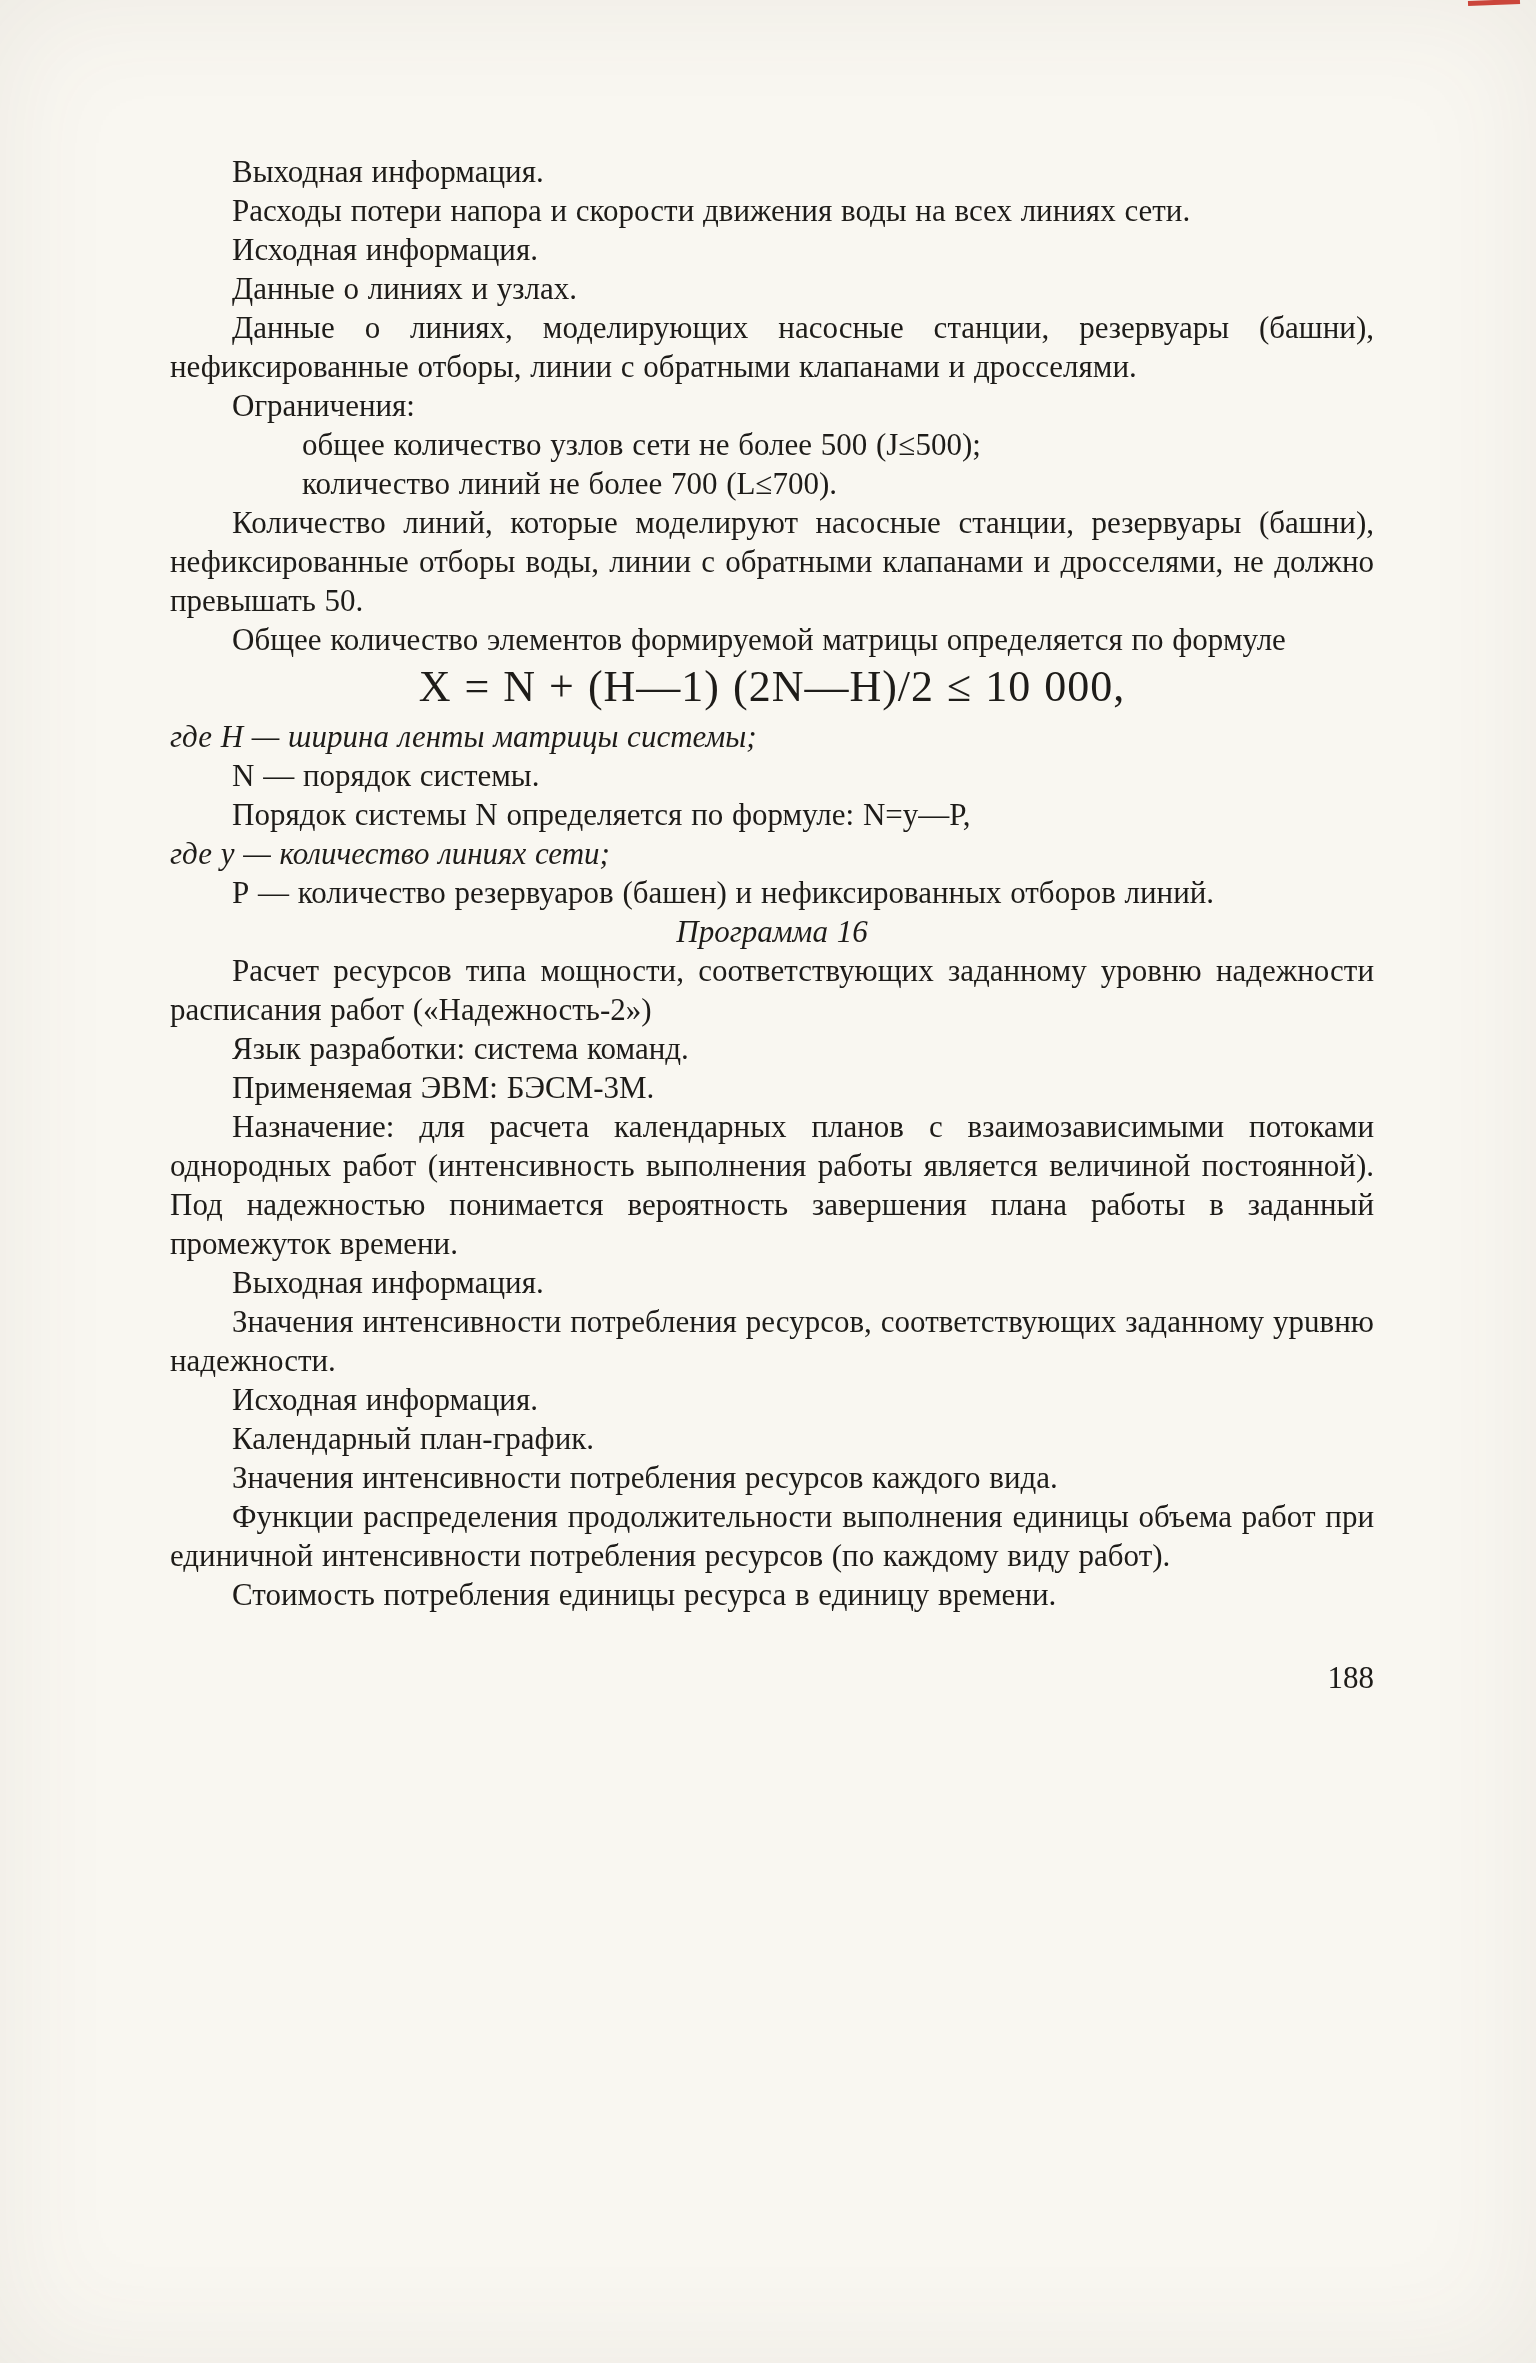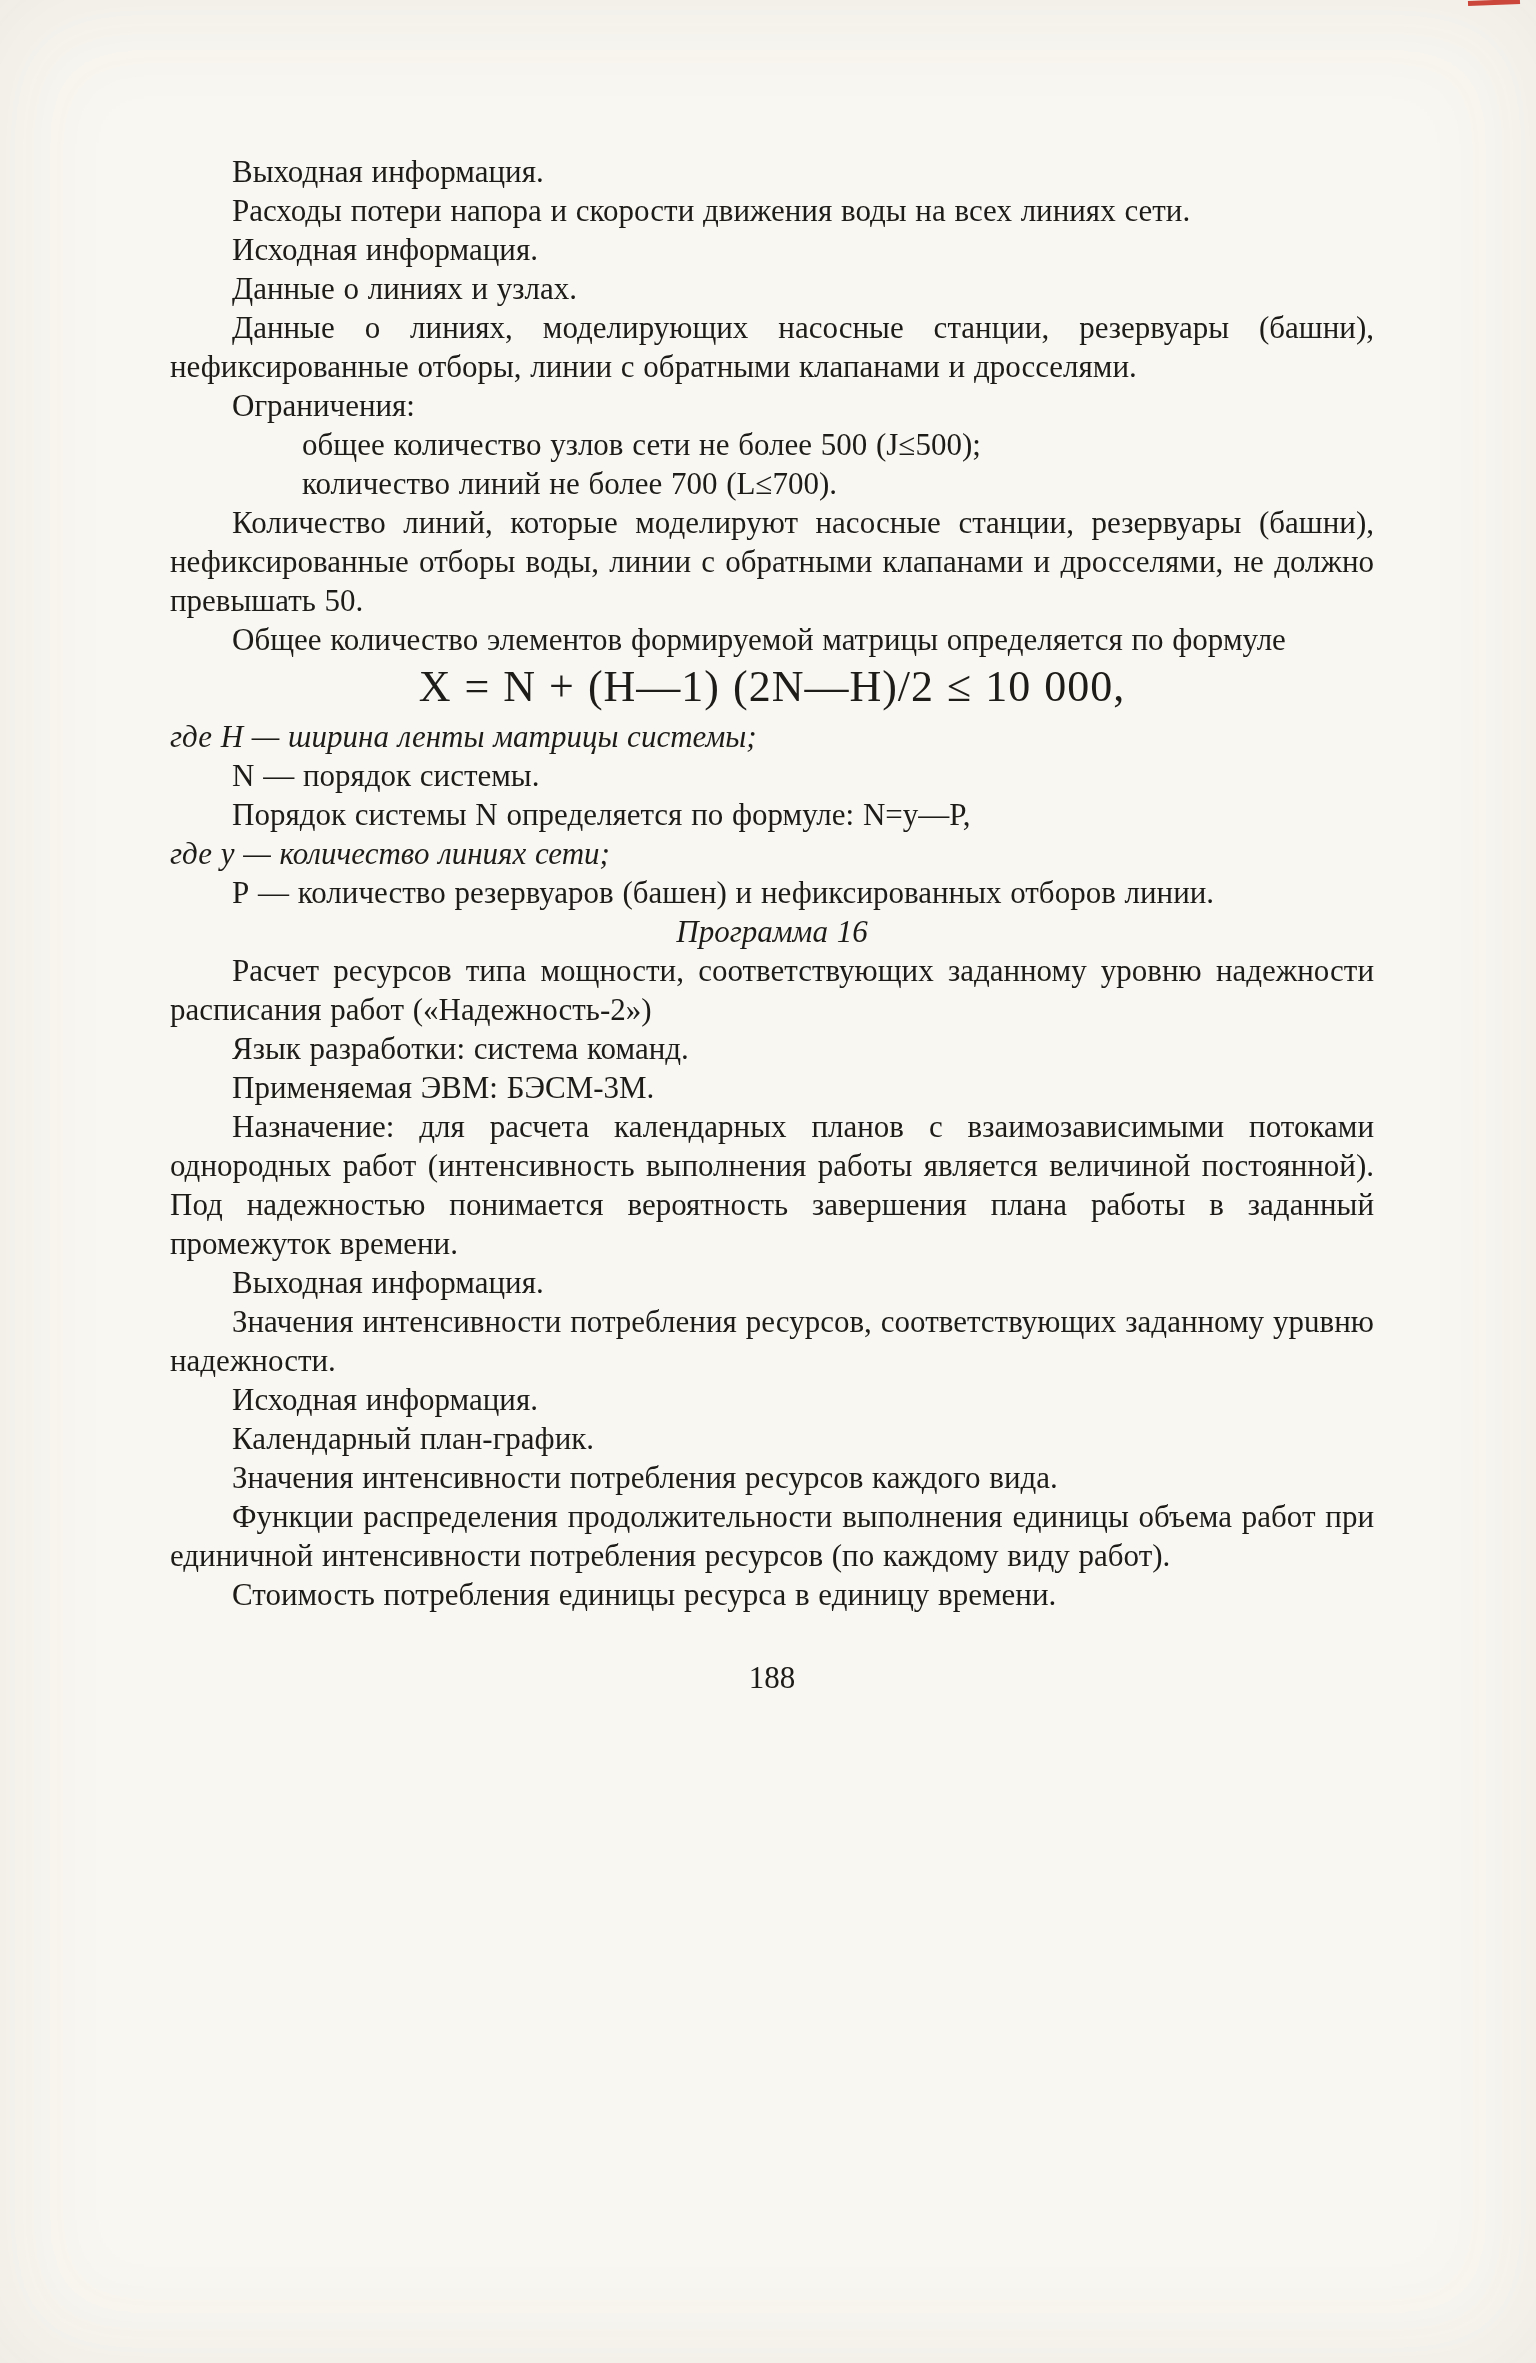--- a/index.html
+++ b/index.html
@@ -53,21 +53,21 @@
     text-align:center;
     font-style:italic;
     text-indent:0;
   }
   p.indent-hang{
     padding-left:140px;
     text-indent:-78px;
   }
   p.gap-top{ margin-top:0; }
   p.pagenum{
-    text-align:center;
+    text-align:right;
     text-indent:0;
     margin-top:44px;
   }
   .red-mark{
     position:absolute;
     top:0;
     right:16px;
     width:52px;
     height:5px;
     background:var(--accent);
@@ -90,21 +90,21 @@
       <p class="para indent">Ограничения:</p>
       <p class="para sub">общее количество узлов сети не более 500 (J≤500);</p>
       <p class="para sub">количество линий не более 700 (L≤700).</p>
       <p class="para indent">Количество линий, которые моделируют насосные станции, резервуары (башни), нефиксированные отборы воды, линии с обратными клапанами и дросселями, не должно превышать 50.</p>
       <p class="para indent">Общее количество элементов формируемой матрицы определяется по формуле</p>
       <p class="para formula">X = N + (H—1) (2N—H)/2 ≤ 10 000,</p>
       <p class="para plain">где Н — ширина ленты матрицы системы;</p>
       <p class="para indent">N — порядок системы.</p>
       <p class="para indent">Порядок системы N определяется по формуле: N=у—Р,</p>
       <p class="para plain">где у — количество линиях сети;</p>
-      <p class="para indent-hang">Р — количество резервуаров (башен) и нефиксированных отборов линии.</p>
+      <p class="para indent-hang">Р — количество резервуаров (башен) и нефиксированных отборов линий.</p>
       <p class="para program">Программа 16</p>
       <p class="para indent">Расчет ресурсов типа мощности, соответствующих заданному уровню надежности расписания работ («Надежность-2»)</p>
       <p class="para indent">Язык разработки: система команд.</p>
       <p class="para indent">Применяемая ЭВМ: БЭСМ-3М.</p>
       <p class="para indent">Назначение: для расчета календарных планов с взаимозависимыми потоками однородных работ (интенсивность выполнения работы является величиной постоянной). Под надежностью понимается вероятность завершения плана работы в заданный промежуток времени.</p>
       <p class="para indent">Выходная информация.</p>
       <p class="para indent">Значения интенсивности потребления ресурсов, соответствующих заданному урuвню надежности.</p>
       <p class="para indent">Исходная информация.</p>
       <p class="para indent">Календарный план-график.</p>
       <p class="para indent">Значения интенсивности потребления ресурсов каждого вида.</p>

